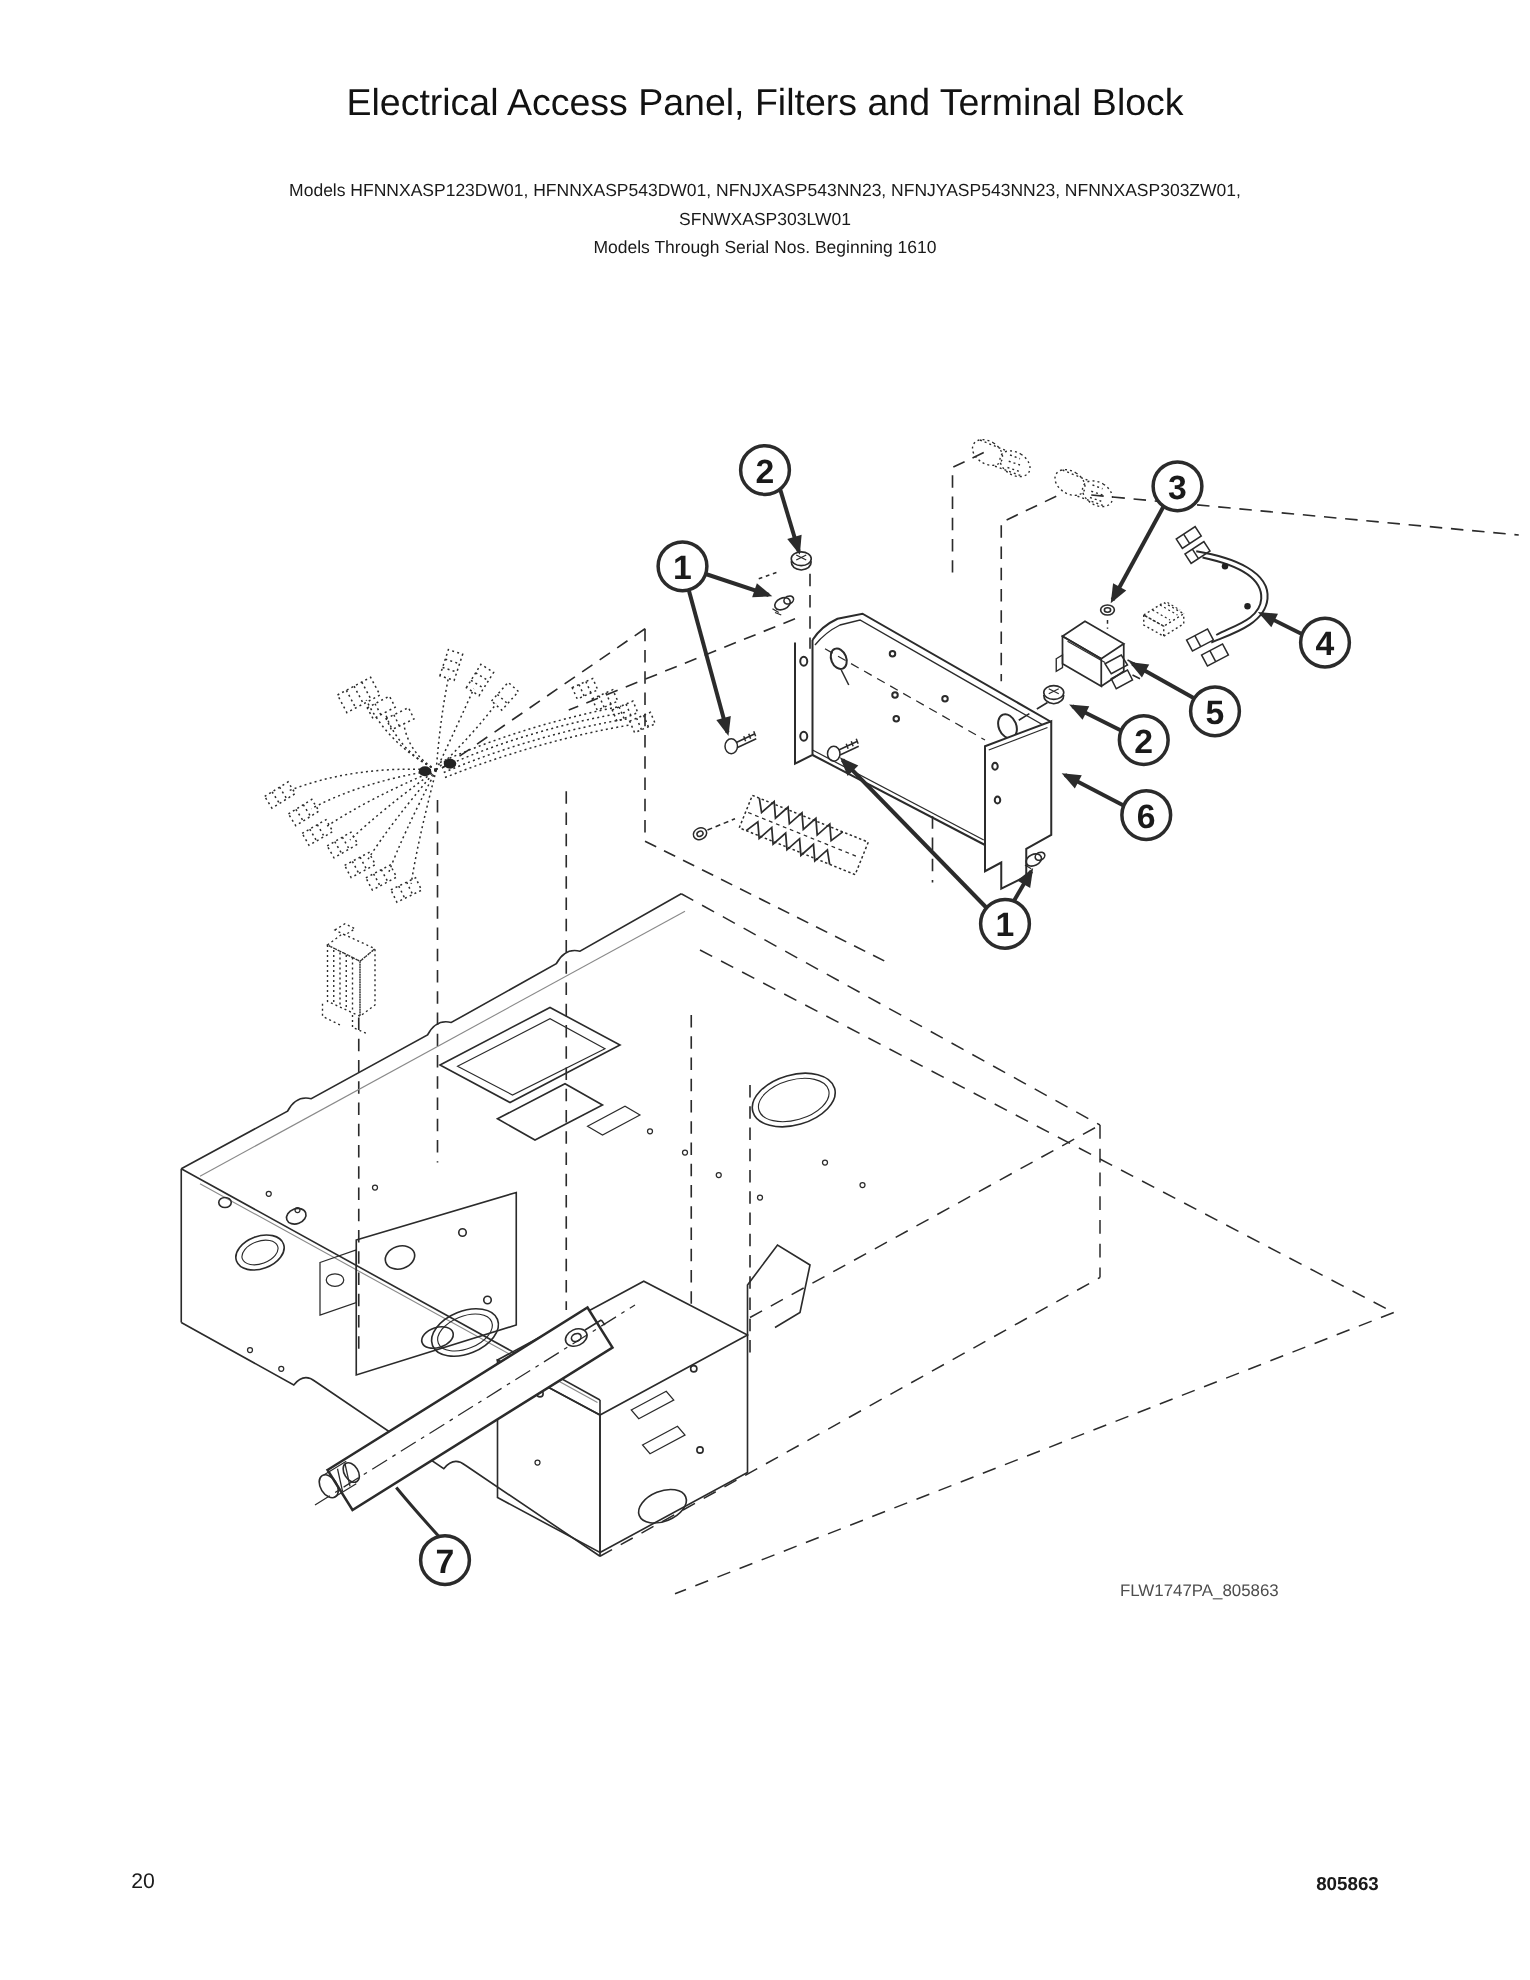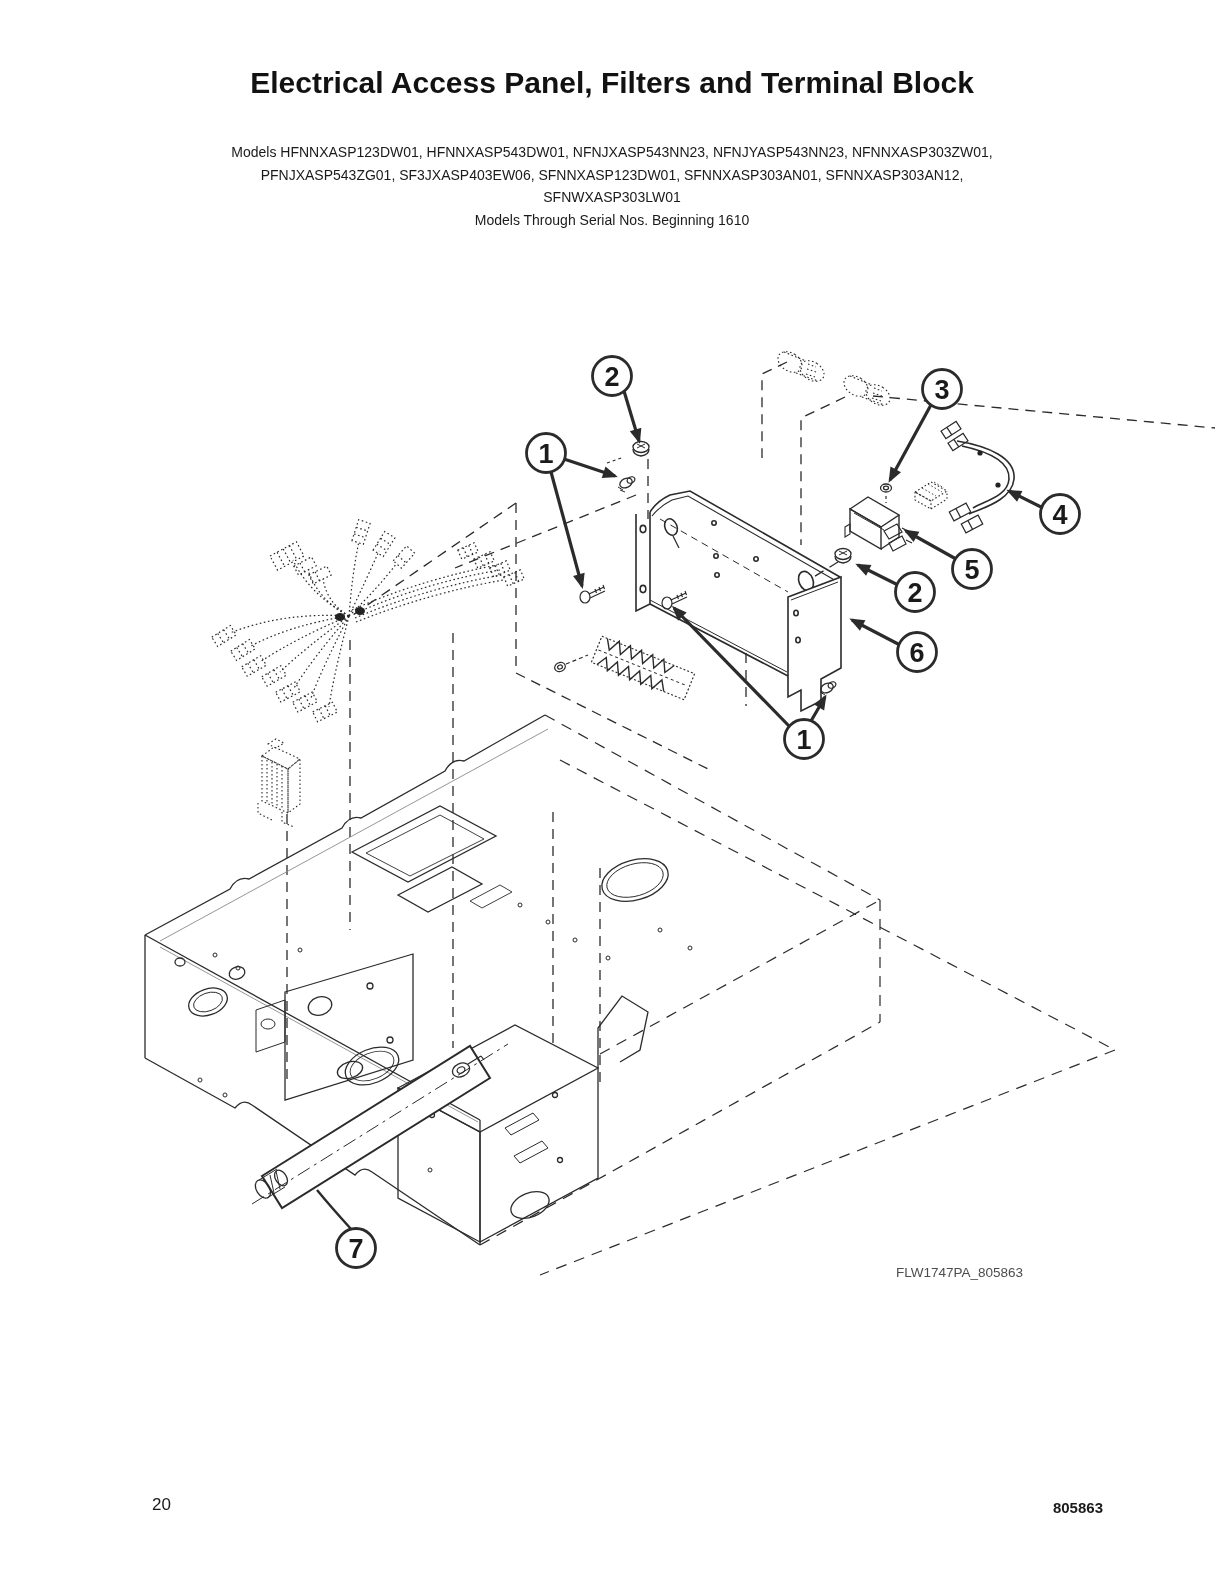--- a/index.html
+++ b/index.html
@@ -1,19 +1,19 @@
 <!DOCTYPE html>
 <html><head>
 <meta charset="utf-8">
 <style>
   html,body{margin:0;padding:0;background:#e8e8e8;}
   .page{position:relative;width:1224px;height:1584px;background:#ffffff;margin:0 auto;
         font-family:"Liberation Sans",sans-serif;color:#111;overflow:hidden;}
   .hdr{position:absolute;left:0;width:100%;text-align:center;}
-  .title{font-weight:bold;font-size:30px;line-height:37px;color:#121212;}
+  .title{font-weight:normal;font-size:30px;line-height:37px;color:#121212;}
   .models{font-size:14px;line-height:22.6px;color:#1a1a1a;}
   .svgwrap{position:absolute;left:0;top:0;width:1224px;height:1584px;}
   svg{display:block;}
   .ftr{position:absolute;font-size:15px;color:#1a1a1a;}
   .ln{stroke:#2b2b2b;fill:none;}
   text.callout{font-family:"Liberation Sans",sans-serif;font-weight:bold;font-size:27px;fill:#1a1a1a;}
   text.figcode{font-family:"Liberation Sans",sans-serif;font-size:13.5px;fill:#4d4d4d;}
 </style>
 </head>
 <body>
@@ -412,21 +412,20 @@
 
     <text class="figcode" x="1023" y="1277" text-anchor="end">FLW1747PA_805863</text>
   </svg>
   </div>
 
   <div class="hdr" style="top:64px;">
     <div class="title">Electrical Access Panel, Filters and Terminal Block</div>
   </div>
   <div class="hdr" style="top:141px;">
     <div class="models">Models HFNNXASP123DW01, HFNNXASP543DW01, NFNJXASP543NN23, NFNJYASP543NN23, NFNNXASP303ZW01,</div>
-    <div class="models">PFNJXASP543ZG01, SF3JXASP403EW06, SFNNXASP123DW01, SFNNXASP303AN01, SFNNXASP303AN12,</div>
     <div class="models">SFNWXASP303LW01</div>
     <div class="models">Models Through Serial Nos. Beginning 1610</div>
   </div>
 
-  <div class="ftr" style="left:105px;top:1495px;font-size:17px;margin-left:47px;">20</div>
+  <div class="ftr" style="left:105px;top:1495px;font-size:17px;">20</div>
   <div class="ftr" style="right:121px;top:1499px;font-weight:bold;">805863</div>
 
 </div>
 
 </body></html>

